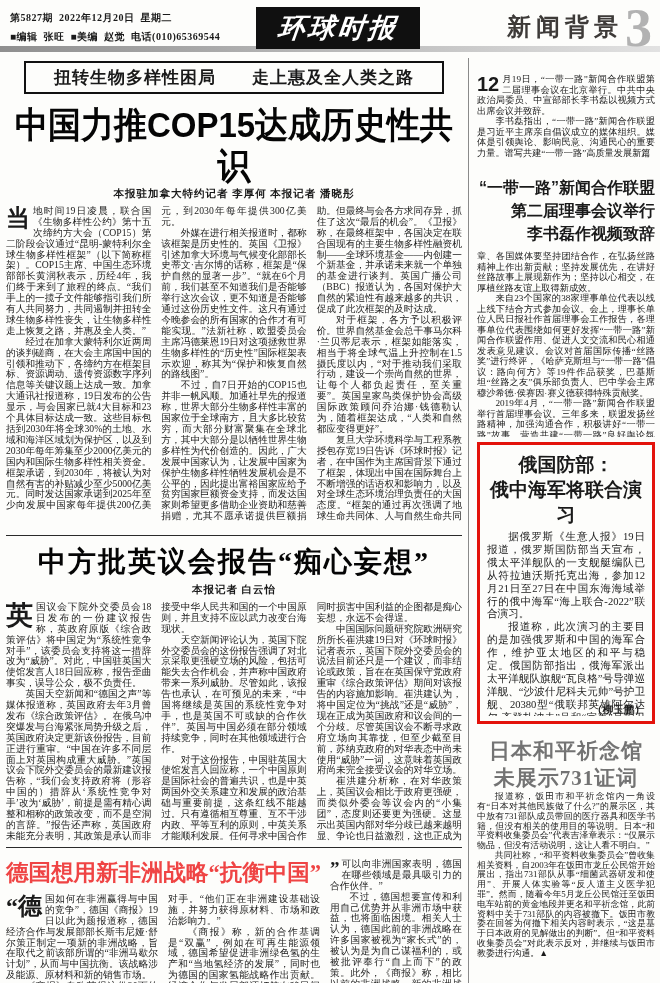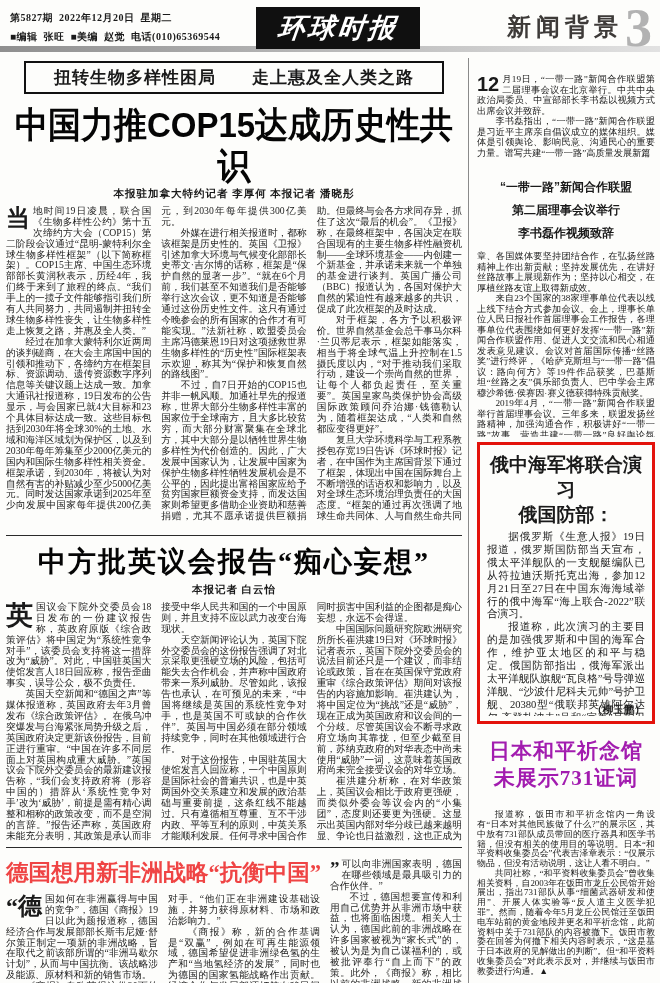--- a/index.html
+++ b/index.html
@@ -51,29 +51,29 @@
   .de-left { width:314px; }
   .de-right { flex:1; margin-left:10px; }
   .de-headline { font-weight:bold; font-size:22.5px; letter-spacing:0; margin:6px 0 6px; white-space:nowrap; color:#ef4444; }
   .de-body-left { height:146px; font-size:9.7px; line-height:10.9px; }
   .de-body-left .dropcap { font-size:24px; }
   .de-body-right { height:184px; margin-top:8px; font-size:9.7px; line-height:10.9px; }
   .quote-cont { float:left; font-size:19px; font-weight:bold; line-height:1; padding-right:2px; }
   
   .belt-top { font-size:9.2px; line-height:10.5px; height:96px; margin-top:16px; }
   .belt-top .dropcap { font-size:20px; font-family:"Liberation Sans", sans-serif; }
-  .belt-headline { text-align:center; font-family:"Liberation Sans", sans-serif; font-weight:900;
-    font-size:12px; margin:6px 0; }
+  .belt-headline { text-align:right; font-family:"Liberation Sans", sans-serif; font-weight:900;
+    font-size:16px; margin:6px 0; }
   .belt-headline p { margin:0; line-height:23px; }
   .belt-bottom { font-size:9.2px; line-height:10.5px; height:186px; }
   .red-box { border:3px solid #e3120b; padding:5px 7px 4px; margin:5px 0 8px; }
   .ru-headline { text-align:center; font-family:"Liberation Sans", sans-serif; font-weight:900; font-size:19px; margin:2px 0 4px; }
   .ru-headline p { margin:0; line-height:25px; }
   .ru-body { font-size:10.6px; line-height:12.9px; height:185px; }
-  .jp-headline { text-align:center; font-weight:bold; font-size:21px; letter-spacing:1px; margin:6px 0 18px; color:#a21caf; }
+  .jp-headline { text-align:center; font-weight:bold; font-size:21px; letter-spacing:1px; margin:6px 0 0; color:#737373; }
   .jp-headline p { margin:0; line-height:27px; }
   .jp-body { font-size:8.9px; line-height:9.8px; height:206px; }
 </style>
 </head>
 <body>
 
 <div class="page">
 
   <div class="header">
     <div class="issue-info"><div>第5827期  2022年12月20日  星期二</div><div>■编辑  张旺  ■美编  赵觉  电话(010)65369544</div></div>
@@ -163,22 +163,22 @@
           </div>
         <div class="body belt-bottom">
             <p>章、各国媒体要坚持团结合作，在弘扬丝路精神上作出新贡献；坚持发展优先，在讲好丝路故事上展现新作为；坚持以心相交，在厚植丝路友谊上取得新成效。</p>
             <p>来自23个国家的38家理事单位代表以线上线下结合方式参加会议。会上，理事长单位人民日报社作首届理事会工作报告，各理事单位代表围绕如何更好发挥“一带一路”新闻合作联盟作用、促进人文交流和民心相通发表意见建议。会议对首届国际传播“丝路奖”进行终评，《哈萨克斯坦与“一带一路”倡议：路向何方》等19件作品获奖，巴基斯坦“丝路之友”俱乐部负责人、巴中学会主席穆沙希德·侯赛因·赛义德获得特殊贡献奖。</p>
             <p>2019年4月，“一带一路”新闻合作联盟举行首届理事会议。三年多来，联盟发扬丝路精神，加强沟通合作，积极讲好“一带一路”故事，营造共建“一带一路”良好舆论氛围。▲</p>
           </div>
       </div>
 
       <div class="red-box">
         <div class="ru-headline">
+            <p>俄国防部：</p>
             <p>俄中海军将联合演习</p>
-            <p>俄国防部：</p>
           </div>
         <div class="body indent-all ru-body">
             <p>据俄罗斯《生意人报》19日报道，俄罗斯国防部当天宣布，俄太平洋舰队的一支舰艇编队已从符拉迪沃斯托克出海，参加12月21日至27日在中国东海海域举行的俄中海军“海上联合-2022”联合演习。</p>
             <p>报道称，此次演习的主要目的是加强俄罗斯和中国的海军合作，维护亚太地区的和平与稳定。俄国防部指出，俄海军派出太平洋舰队旗舰“瓦良格”号导弹巡洋舰、“沙波什尼科夫元帅”号护卫舰、20380型“俄联邦英雄阿尔达尔·齐登扎波夫”号和“完美”号护卫舰参加此次演习。中国海军将有2艘驱逐舰、2艘护卫舰、1艘补给舰和1艘柴电潜艇参加演习。▲</p>
           </div>
         <div class="credit" style="font-size:10.6px; margin-top:-12.9px;">（柳玉鹏）</div>
       </div>
 
       <div>
         <div class="jp-headline">

